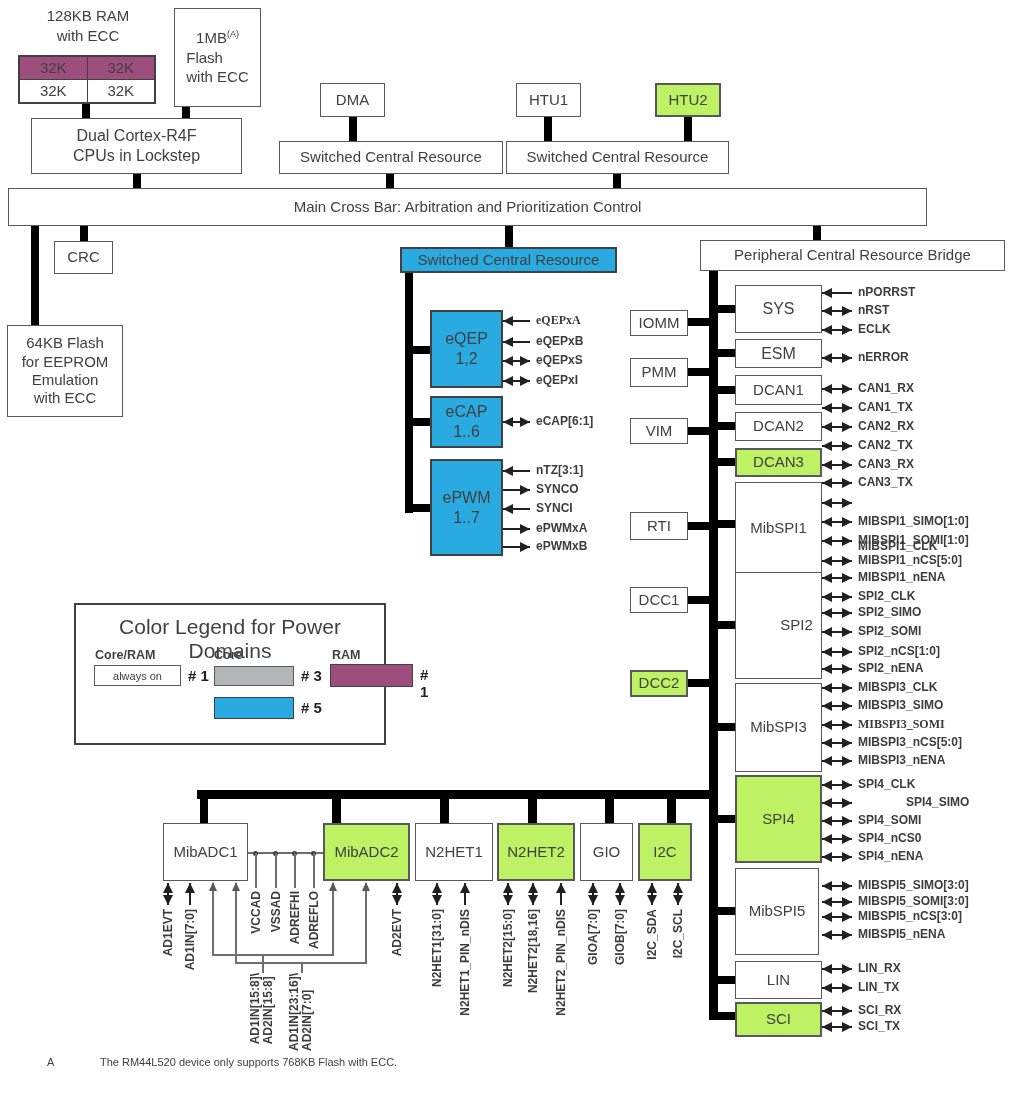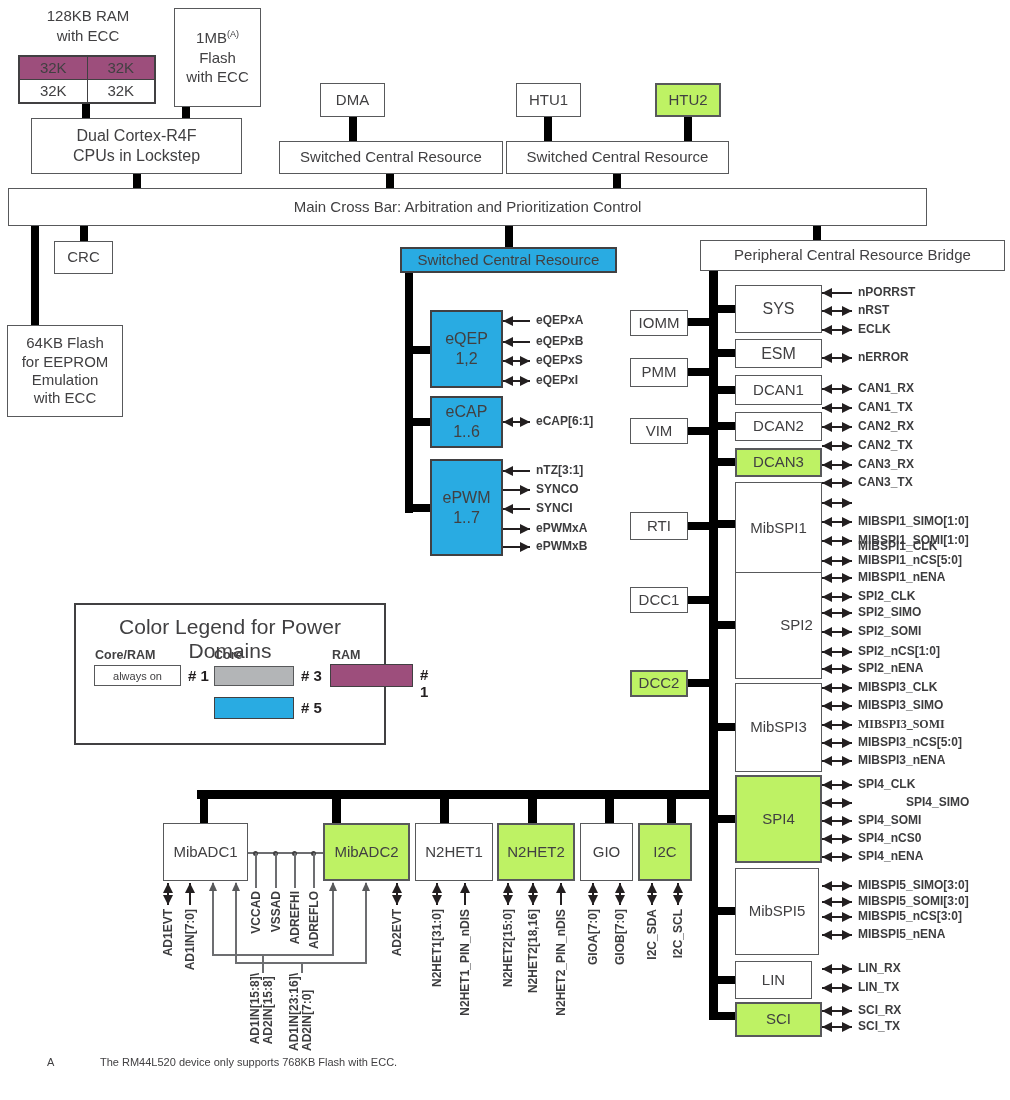--- a/index.html
+++ b/index.html
@@ -31,21 +31,21 @@
   .ram-title{position:absolute;left:18px;top:6px;width:140px;text-align:center;font-size:15px;white-space:pre-line;line-height:1.3;}
   .ram-table{position:absolute;left:18px;top:55px;width:138px;height:49px;border:2px solid #414042;box-sizing:border-box;}
   .ram-row{display:flex;height:50%;box-sizing:border-box;}
   .ram-cell{flex:1;display:flex;align-items:center;justify-content:center;font-size:15px;box-sizing:border-box;
      border-right:1.5px solid #414042;}
   .ram-cell:last-child{border-right:none;}
   .ram-row.r-purple{background:#9d4e7c;border-bottom:1.5px solid #414042;}
   .flash-box{position:absolute;left:174px;top:8px;width:87px;height:99px;border:1.5px solid #58595b;box-sizing:border-box;
      display:flex;flex-direction:column;align-items:center;justify-content:center;font-size:15px;line-height:1.3;}
   .flash-box sup{font-size:9px;}
-  .pre{white-space:pre-line;text-align:center;}
+  .pre{white-space:pre-line;text-align:left;}
   .legend{position:absolute;left:74px;top:603px;width:312px;height:142px;border:2px solid #414042;box-sizing:border-box;background:#fff;}
   .legend-title{position:absolute;left:0;top:10px;width:100%;text-align:center;font-size:21px;color:#414042;}
   .lg-h{position:absolute;font-size:12.5px;font-weight:700;}
   .sw{position:absolute;box-sizing:border-box;border:1.5px solid #58595b;display:flex;align-items:center;justify-content:center;font-size:11px;}
   .sw-gray{background:#b3b5b7;}
   .sw-blue{background:#29abe2;border-color:#414042;}
   .sw-purple{background:#9d4e7c;border-color:#414042;}
   .lg-num{position:absolute;font-size:15px;font-weight:700;color:#231f20;}
   .fn{position:absolute;left:47px;font-size:11px;color:#414042;white-space:nowrap;}
   .fn-m{display:inline-block;width:53px;}
@@ -149,21 +149,21 @@
       <div class="blk f-white" style="left: 735px; top: 285px; width: 87px; height: 48px; font-size: 16px;">SYS</div>
       <div class="blk f-white" style="left: 735px; top: 339px; width: 87px; height: 29px; font-size: 16px;">ESM</div>
       <div class="blk f-white" style="left: 735px; top: 375px; width: 87px; height: 30px; font-size: 15px;">DCAN1</div>
       <div class="blk f-white" style="left: 735px; top: 412px; width: 87px; height: 29px; font-size: 15px;">DCAN2</div>
       <div class="blk f-gray" style="left: 735px; top: 448px; width: 87px; height: 29px; font-size: 15px;">DCAN3</div>
       <div class="blk f-white" style="left: 735px; top: 482px; width: 87px; height: 92px; font-size: 15px;">MibSPI1</div>
       <div class="blk f-white" style="left: 735px; top: 572px; width: 87px; height: 107px; font-size: 15px; padding-left: 36px;">SPI2</div>
       <div class="blk f-white" style="left: 735px; top: 683px; width: 87px; height: 89px; font-size: 15px;">MibSPI3</div>
       <div class="blk f-gray" style="left: 735px; top: 775px; width: 87px; height: 88px; font-size: 15px;">SPI4</div>
       <div class="blk f-white" style="left: 735px; top: 868px; width: 84px; height: 87px; font-size: 15px;">MibSPI5</div>
-      <div class="blk f-white" style="left: 735px; top: 961px; width: 77px; height: 38px; font-size: 15px;">LIN</div>
+      <div class="blk f-white" style="left: 735px; top: 961px; width: 87px; height: 38px; font-size: 15px;">LIN</div>
       <div class="blk f-gray" style="left: 735px; top: 1002px; width: 87px; height: 35px; font-size: 15px;">SCI</div>
       <div class="blk f-white" style="left: 163px; top: 823px; width: 85px; height: 58px; font-size: 15px;">MibADC1</div>
       <div class="blk f-gray" style="left: 323px; top: 823px; width: 87px; height: 58px; font-size: 15px;">MibADC2</div>
       <div class="blk f-white" style="left: 415px; top: 823px; width: 78px; height: 58px; font-size: 15px;">N2HET1</div>
       <div class="blk f-gray" style="left: 497px; top: 823px; width: 78px; height: 58px; font-size: 15px;">N2HET2</div>
       <div class="blk f-white" style="left: 580px; top: 823px; width: 53px; height: 58px; font-size: 15px;">GIO</div>
       <div class="blk f-gray" style="left: 638px; top: 823px; width: 54px; height: 58px; font-size: 15px;">I2C</div>
     </div>
   <div id="signals">
       <div class="harrow dir-in" style="left: 822px; top: 293px; width: 30px;"></div>
@@ -236,21 +236,21 @@
       <div class="hlabel" style="left: 858px; top: 935px;">MIBSPI5_nENA</div>
       <div class="harrow dir-bi" style="left: 822px; top: 969px; width: 30px;"></div>
       <div class="hlabel" style="left: 858px; top: 969px;">LIN_RX</div>
       <div class="harrow dir-bi" style="left: 822px; top: 988px; width: 30px;"></div>
       <div class="hlabel" style="left: 858px; top: 988px;">LIN_TX</div>
       <div class="harrow dir-bi" style="left: 822px; top: 1011px; width: 30px;"></div>
       <div class="hlabel" style="left: 858px; top: 1011px;">SCI_RX</div>
       <div class="harrow dir-bi" style="left: 822px; top: 1027px; width: 30px;"></div>
       <div class="hlabel" style="left: 858px; top: 1027px;">SCI_TX</div>
       <div class="harrow dir-in" style="left: 503px; top: 321px; width: 27px;"></div>
-      <div class="hlabel" style="left: 536px; top: 321px;">eQEPxA</div>
+      <div class="hlabel" style="left: 536px; top: 321px; font-family: Liberation Serif, serif;">eQEPxA</div>
       <div class="harrow dir-in" style="left: 503px; top: 342px; width: 27px;"></div>
       <div class="hlabel" style="left: 536px; top: 342px;">eQEPxB</div>
       <div class="harrow dir-bi" style="left: 503px; top: 361px; width: 27px;"></div>
       <div class="hlabel" style="left: 536px; top: 361px;">eQEPxS</div>
       <div class="harrow dir-bi" style="left: 503px; top: 381px; width: 27px;"></div>
       <div class="hlabel" style="left: 536px; top: 381px;">eQEPxI</div>
       <div class="harrow dir-bi" style="left: 503px; top: 422px; width: 27px;"></div>
       <div class="hlabel" style="left: 536px; top: 422px;">eCAP[6:1]</div>
       <div class="harrow dir-in" style="left: 503px; top: 471px; width: 27px;"></div>
       <div class="hlabel" style="left: 536px; top: 471px;">nTZ[3:1]</div>

